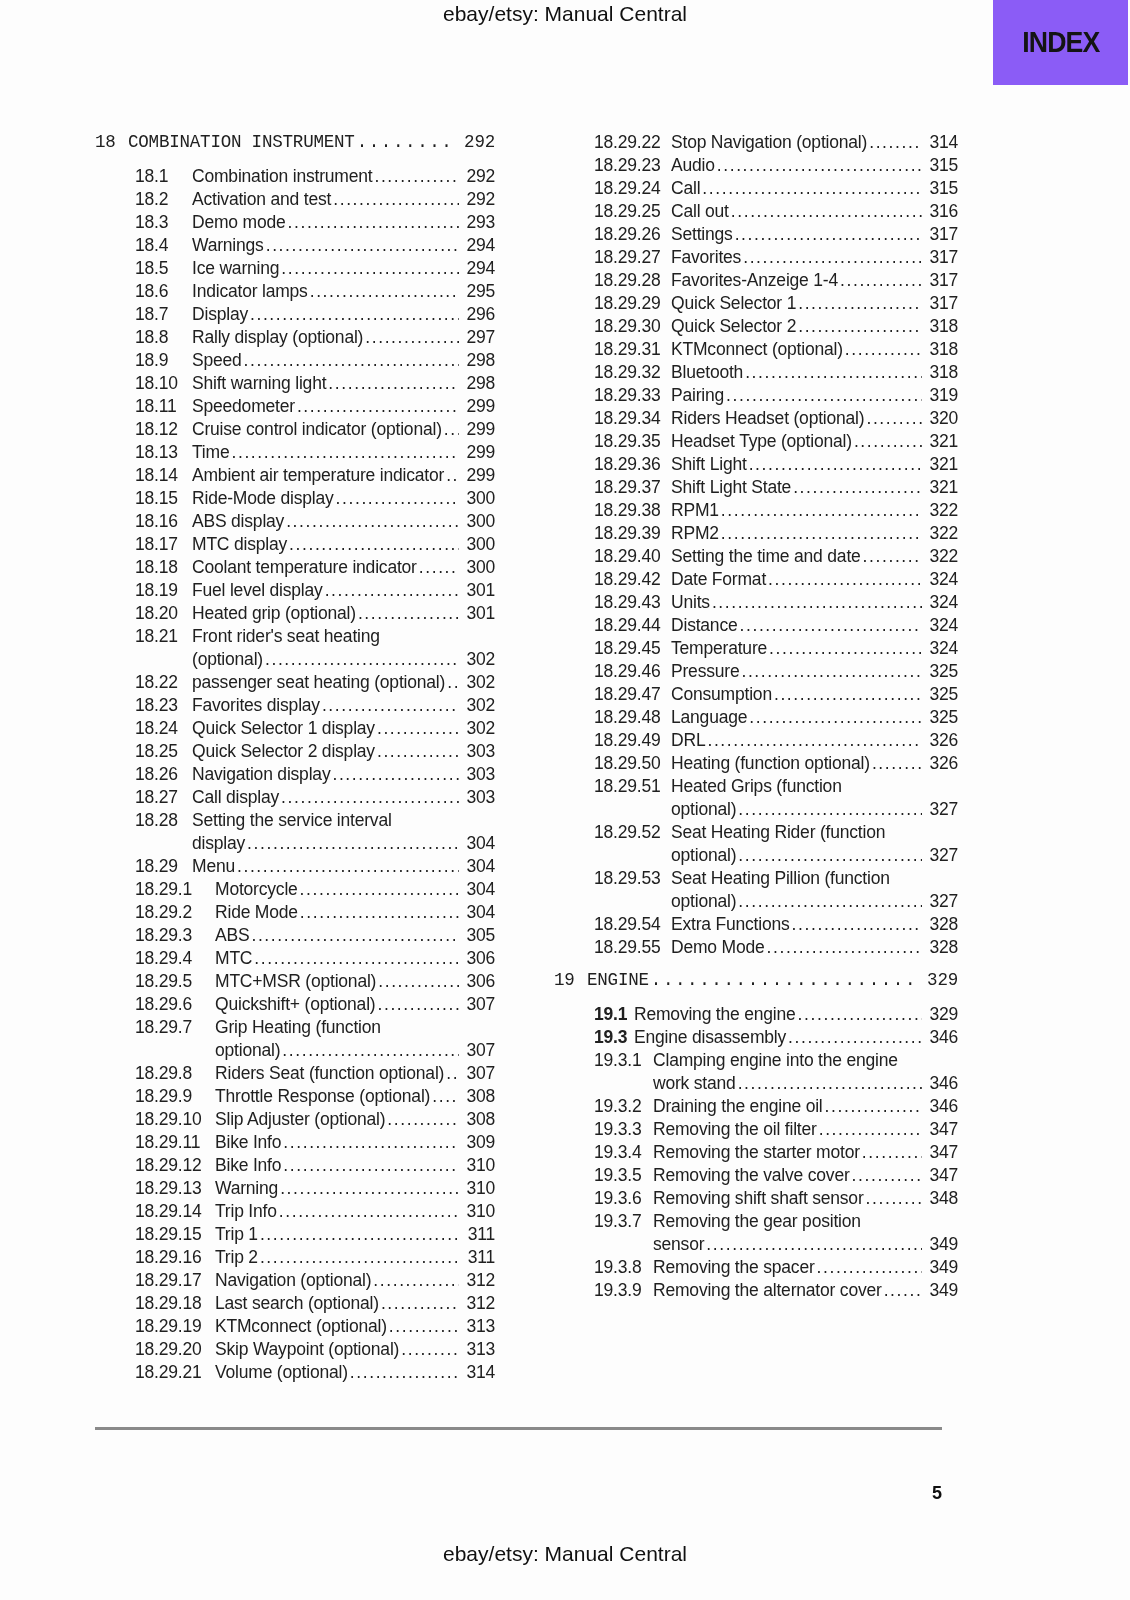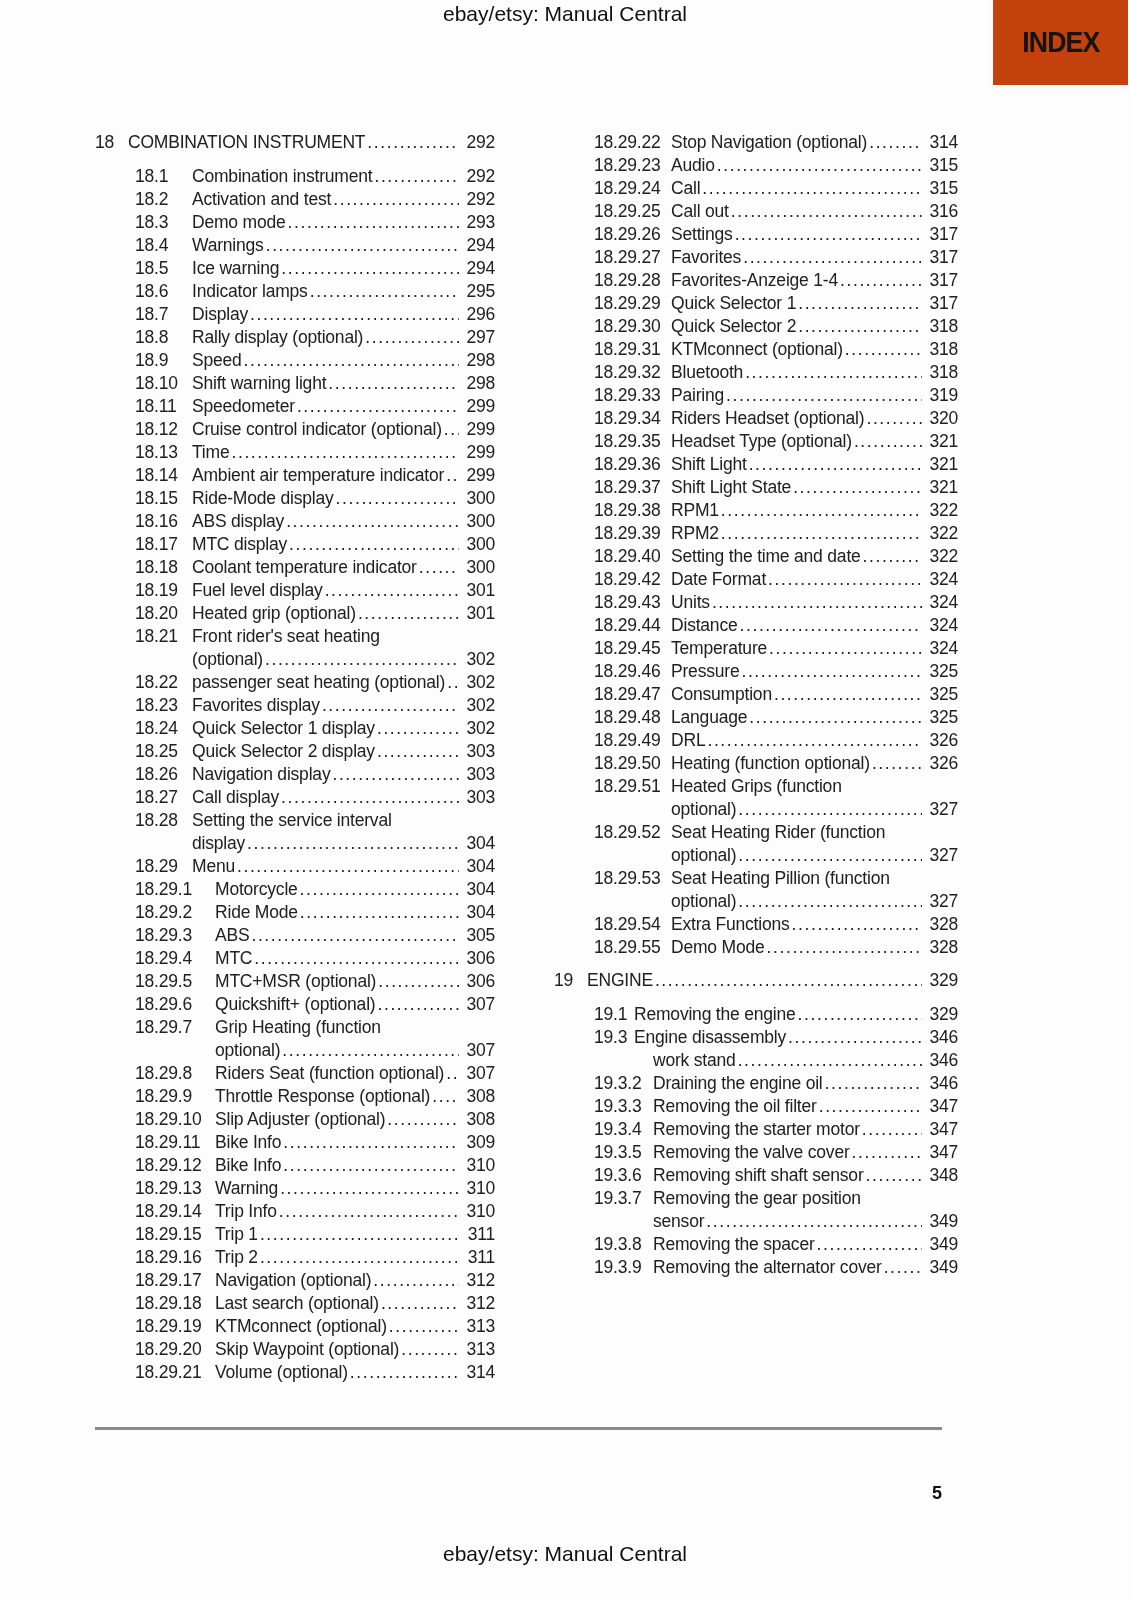--- a/index.html
+++ b/index.html
@@ -17,49 +17,49 @@
     display:flex;align-items:center;justify-content:center;
   }
   .index-box span{
     font-weight:700;font-size:29px;letter-spacing:-1px;color:#141414;
     transform:scaleX(.92);
   }
   .col{position:absolute;top:131px;font-size:17.5px;letter-spacing:-0.2px;}
   .col-left{left:95px;width:400px;}
   .col-right{left:536px;width:404px;margin-left:18px;}
   .row{display:flex;align-items:baseline;line-height:23px;white-space:nowrap;}
-  .row.ch{margin-bottom:11px;}
+  .row.ch{margin-bottom:11px;font-family:Liberation Mono, monospace;}
   .col .row.ch:not(:first-child){margin-top:10px;}
   .num{flex:0 0 auto;display:inline-block;}
   .ch .num{width:33px;}
   .lv2,.lv3{margin-left:40px;}
   .col-left .lv2 .num{width:57px;}
   .col-left .lv3 .num{width:80px;}
-  .col-right .lv2 .num{width:40px;}
+  .col-right .lv2 .num{width:40px;font-weight:bold;}
   .col-right .lv3 .num{width:77px;}
   .col-right .lv3.eng .num{width:59px;}
   .title{flex:0 0 auto;}
   .dots{flex:1 1 auto;min-width:10px;overflow:hidden;white-space:nowrap;padding-left:2px;}
   .dots::after{
     content:"..............................................................................................................";
     letter-spacing:1.6px;
   }
   .page{flex:0 0 auto;padding-left:7px;}
   .foot-rule{position:absolute;left:95px;top:1427px;width:847px;height:3px;background:#8a8a8a;}
   .foot-page{position:absolute;left:842px;top:1483px;width:100px;text-align:right;
     font-size:18px;font-weight:700;color:#101010;}
   .ftr{position:absolute;top:1542px;left:0;width:1130px;text-align:center;
     font-size:21px;color:#101010;}
 </style>
 </head>
 <body style="color: rgb(32, 32, 32);">
 
 <div class="hdr">ebay/etsy: Manual Central</div>
 
-<div class="index-box" style="background: #c2410c;">
+<div class="index-box" style="background: #8b5cf6;">
   <span>INDEX</span>
 </div>
 
 <div class="col col-left" id="col-left">
     <div class="row ch">
       <span class="num">18</span>
       <span class="title">COMBINATION INSTRUMENT</span>
       <span class="dots"></span>
       <span class="page">292</span>
     </div>
@@ -599,20 +599,24 @@
       <span class="dots"></span>
       <span class="page">329</span>
     </div>
     <div class="row lv2">
       <span class="num">19.3</span>
       <span class="title">Engine disassembly</span>
       <span class="dots"></span>
       <span class="page">346</span>
     </div>
     <div class="row lv3 eng">
+      <span class="num">19.3.1</span>
+      <span class="title">Clamping engine into the engine</span>
+    </div>
+    <div class="row lv3 eng">
       <span class="num"></span>
       <span class="title">work stand</span>
       <span class="dots"></span>
       <span class="page">346</span>
     </div>
     <div class="row lv3 eng">
       <span class="num">19.3.2</span>
       <span class="title">Draining the engine oil</span>
       <span class="dots"></span>
       <span class="page">346</span>

